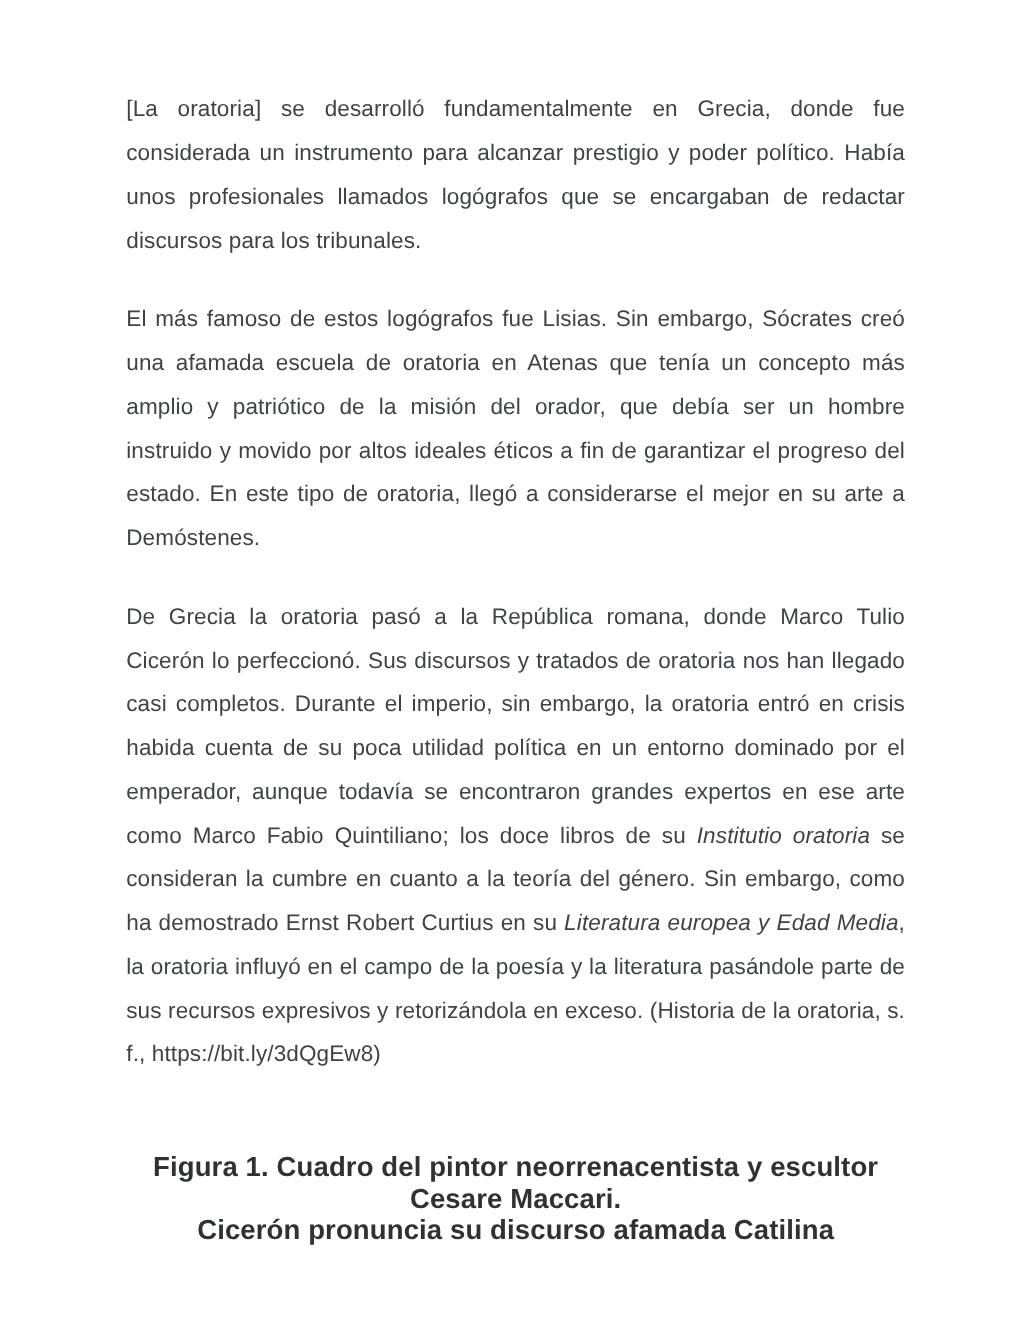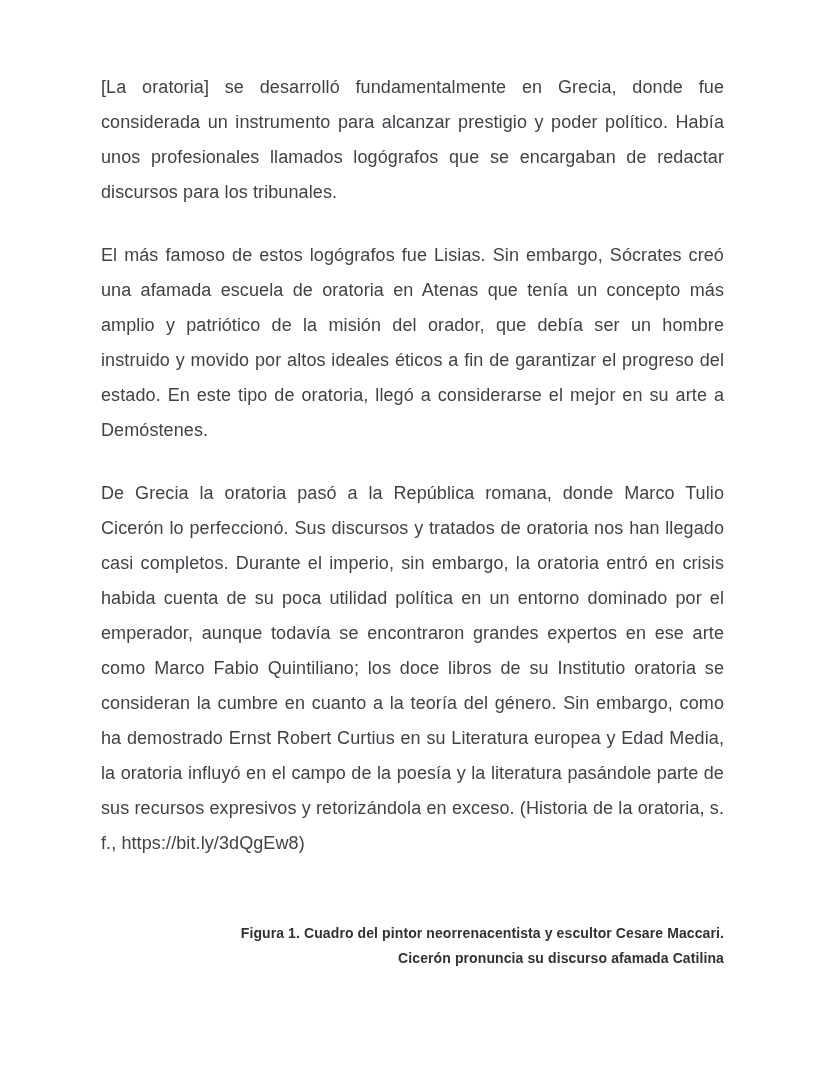--- a/index.html
+++ b/index.html
@@ -24,28 +24,29 @@
     font-size: 18px;
     line-height: 35px;
     letter-spacing: 0.1px;
   }
   .doc-body p {
     margin: 0 0 28px 0;
     text-align: justify;
     text-justify: inter-word;
   }
   .doc-body p span.it {
+    font-style: italic;
   }
   .figure-caption {
     margin-top: 60px;
     color: #2e3235;
     font-weight: bold;
-    font-size: 14px;
+    font-size: 22px;
     line-height: 25px;
-    text-align: right;
+    text-align: center;
   }
 </style>
 </head>
 <body>
 
 <div class="page">
   <div class="doc-body">
     <p><span>[La oratoria] se desarrolló fundamentalmente en Grecia, donde fue considerada un instrumento para alcanzar prestigio y poder político. Había unos profesionales llamados logógrafos que se encargaban de redactar discursos para los tribunales.</span></p>
     <p><span>El más famoso de estos logógrafos fue Lisias. Sin embargo, Sócrates creó una afamada escuela de oratoria en Atenas que tenía un concepto más amplio y patriótico de la misión del orador, que debía ser un hombre instruido y movido por altos ideales éticos a fin de garantizar el progreso del estado. En este tipo de oratoria, llegó a considerarse el mejor en su arte a Demóstenes.</span></p>
     <p><span>De Grecia la oratoria pasó a la República romana, donde Marco Tulio Cicerón lo perfeccionó. Sus discursos y tratados de oratoria nos han llegado casi completos. Durante el imperio, sin embargo, la oratoria entró en crisis habida cuenta de su poca utilidad política en un entorno dominado por el emperador, aunque todavía se encontraron grandes expertos en ese arte como Marco Fabio Quintiliano; los doce libros de su </span><span class="it">Institutio oratoria</span><span> se consideran la cumbre en cuanto a la teoría del género. Sin embargo, como ha demostrado Ernst Robert Curtius en su </span><span class="it">Literatura europea y Edad Media</span><span>, la oratoria influyó en el campo de la poesía y la literatura pasándole parte de sus recursos expresivos y retorizándola en exceso. (Historia de la oratoria, s. f., https://bit.ly/3dQgEw8)</span></p>

